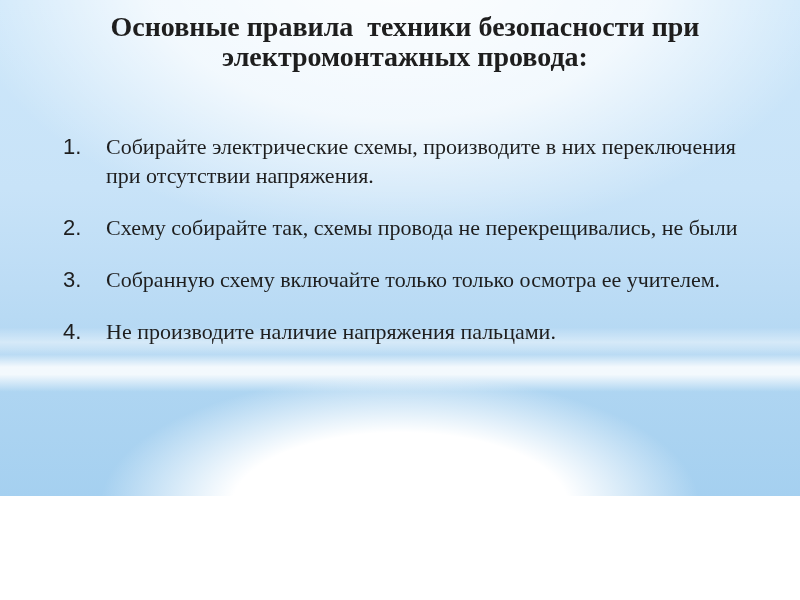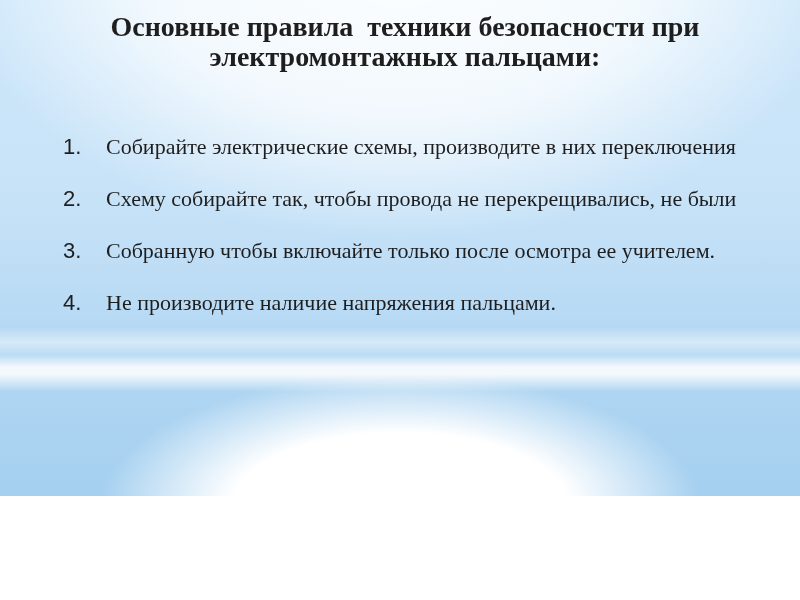--- a/index.html
+++ b/index.html
@@ -62,38 +62,39 @@
   }
   .rule-line { display: block; white-space: pre-wrap; margin-left: 24px; }
 </style>
 </head>
 <body>
 
 <div class="slide">
 
   <h1 class="title">
     <span class="title-line">Основные правила  техники безопасности при</span>
-    <span class="title-line">электромонтажных пальцами:</span>
+    <span class="title-line">электромонтажных провода:</span>
   </h1>
 
   <div class="rules">
 
     <div class="rule">
       <span class="rule-number">1.</span>
       <span class="rule-line">Собирайте электрические схемы, производите в них переключения</span>
+      <span class="rule-line">при отсутствии напряжения.</span>
     </div>
 
     <div class="rule">
       <span class="rule-number">2.</span>
-      <span class="rule-line">Схему собирайте так, чтобы провода не перекрещивались, не были</span>
+      <span class="rule-line">Схему собирайте так, схемы провода не перекрещивались, не были</span>
     </div>
 
     <div class="rule">
       <span class="rule-number">3.</span>
-      <span class="rule-line">Собранную чтобы включайте только после осмотра ее учителем.</span>
+      <span class="rule-line">Собранную схему включайте только только осмотра ее учителем.</span>
     </div>
 
     <div class="rule">
       <span class="rule-number">4.</span>
       <span class="rule-line">Не производите наличие напряжения пальцами.</span>
     </div>
 
   </div>
 </div>
 

